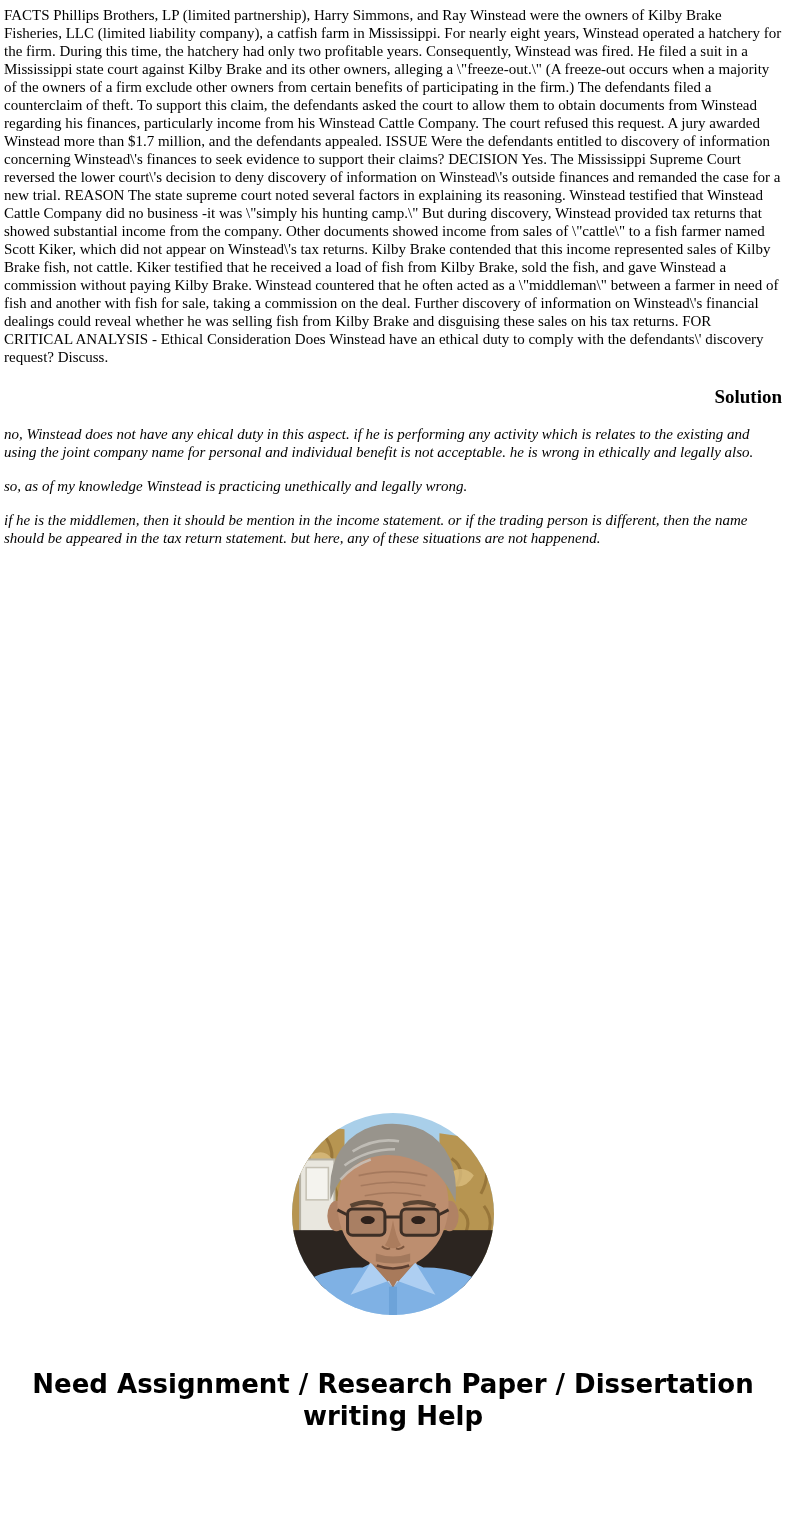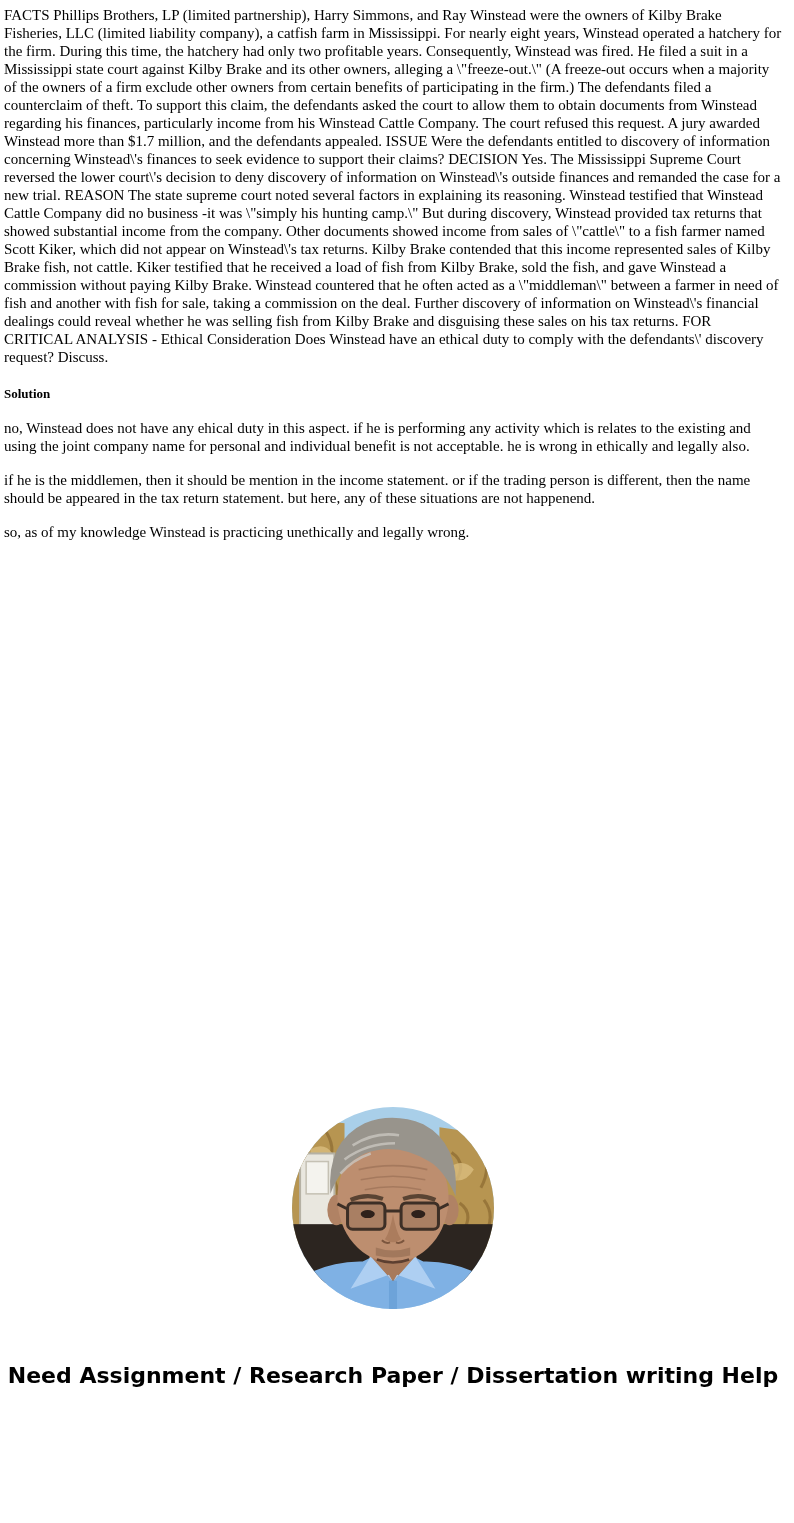--- a/index.html
+++ b/index.html
@@ -15,63 +15,65 @@
     line-height: 1.2;
   }
   .doc {
     padding: 4px;
     width: 778px;
   }
   .case-text {
     margin: 2px 0 15px 0;
   }
   .solution-heading {
-    font-size: 13px;
+    font-size: 19px;
     font-weight: bold;
     line-height: 1;
     margin: 21px 0 19px 0;
+    text-align: right;
   }
   .sol-para {
     margin: 0 0 16px 0;
+    font-style: italic;
   }
   .big-spacer {
     height: 550px;
   }
   .avatar-row {
     text-align: center;
   }
   .avatar-wrap {
     display: inline-block;
     width: 202px;
     height: 202px;
   }
   .footer-promo {
     margin-top: 50px;
     text-align: center;
     font-family: "DejaVu Sans", "Liberation Sans", sans-serif;
     font-weight: bold;
-    font-size: 22px;
+    font-size: 26px;
     line-height: 1.22;
     color: #000000;
   }
 </style>
 </head>
 <body>
 
 <div class="doc">
 
   <p class="case-text">FACTS Phillips Brothers, LP (limited partnership), Harry Simmons, and Ray Winstead were the owners of Kilby Brake Fisheries, LLC (limited liability company), a catfish farm in Mississippi. For nearly eight years, Winstead operated a hatchery for the firm. During this time, the hatchery had only two profitable years. Consequently, Winstead was fired. He filed a suit in a Mississippi state court against Kilby Brake and its other owners, alleging a \"freeze-out.\" (A freeze-out occurs when a majority of the owners of a firm exclude other owners from certain benefits of participating in the firm.) The defendants filed a counterclaim of theft. To support this claim, the defendants asked the court to allow them to obtain documents from Winstead regarding his finances, particularly income from his Winstead Cattle Company. The court refused this request. A jury awarded Winstead more than $1.7 million, and the defendants appealed. ISSUE Were the defendants entitled to discovery of information concerning Winstead\'s finances to seek evidence to support their claims? DECISION Yes. The Mississippi Supreme Court reversed the lower court\'s decision to deny discovery of information on Winstead\'s outside finances and remanded the case for a new trial. REASON The state supreme court noted several factors in explaining its reasoning. Winstead testified that Winstead Cattle Company did no business -it was \"simply his hunting camp.\" But during discovery, Winstead provided tax returns that showed substantial income from the company. Other documents showed income from sales of \"cattle\" to a fish farmer named Scott Kiker, which did not appear on Winstead\'s tax returns. Kilby Brake contended that this income represented sales of Kilby Brake fish, not cattle. Kiker testified that he received a load of fish from Kilby Brake, sold the fish, and gave Winstead a commission without paying Kilby Brake. Winstead countered that he often acted as a \"middleman\" between a farmer in need of fish and another with fish for sale, taking a commission on the deal. Further discovery of information on Winstead\'s financial dealings could reveal whether he was selling fish from Kilby Brake and disguising these sales on his tax returns. FOR CRITICAL ANALYSIS - Ethical Consideration Does Winstead have an ethical duty to comply with the defendants\' discovery request? Discuss.</p>
 
   <div class="solution-heading">Solution</div>
 
   <p class="sol-para">no, Winstead does not have any ehical duty in this aspect. if he is performing any activity which is relates to the existing and using the joint company name for personal and individual benefit is not acceptable. he is wrong in ethically and legally also.</p>
 
+  <p class="sol-para">so, as of my knowledge Winstead is practicing unethically and legally wrong.</p>
+
   <p class="sol-para">if he is the middlemen, then it should be mention in the income statement. or if the trading person is different, then the name should be appeared in the tax return statement. but here, any of these situations are not happenend.</p>
-
-  <p class="sol-para">so, as of my knowledge Winstead is practicing unethically and legally wrong.</p>
 
   <div class="big-spacer"></div>
 
   <div class="avatar-row">
     <span class="avatar-wrap" aria-label="Profile photo: elderly man with gray hair and glasses wearing a light blue collared shirt">
       <svg width="202" height="202" viewBox="0 0 200 200">
         <defs>
           <clipPath id="avclip">
               <circle cx="100" cy="100" r="100"></circle>
             </clipPath>

